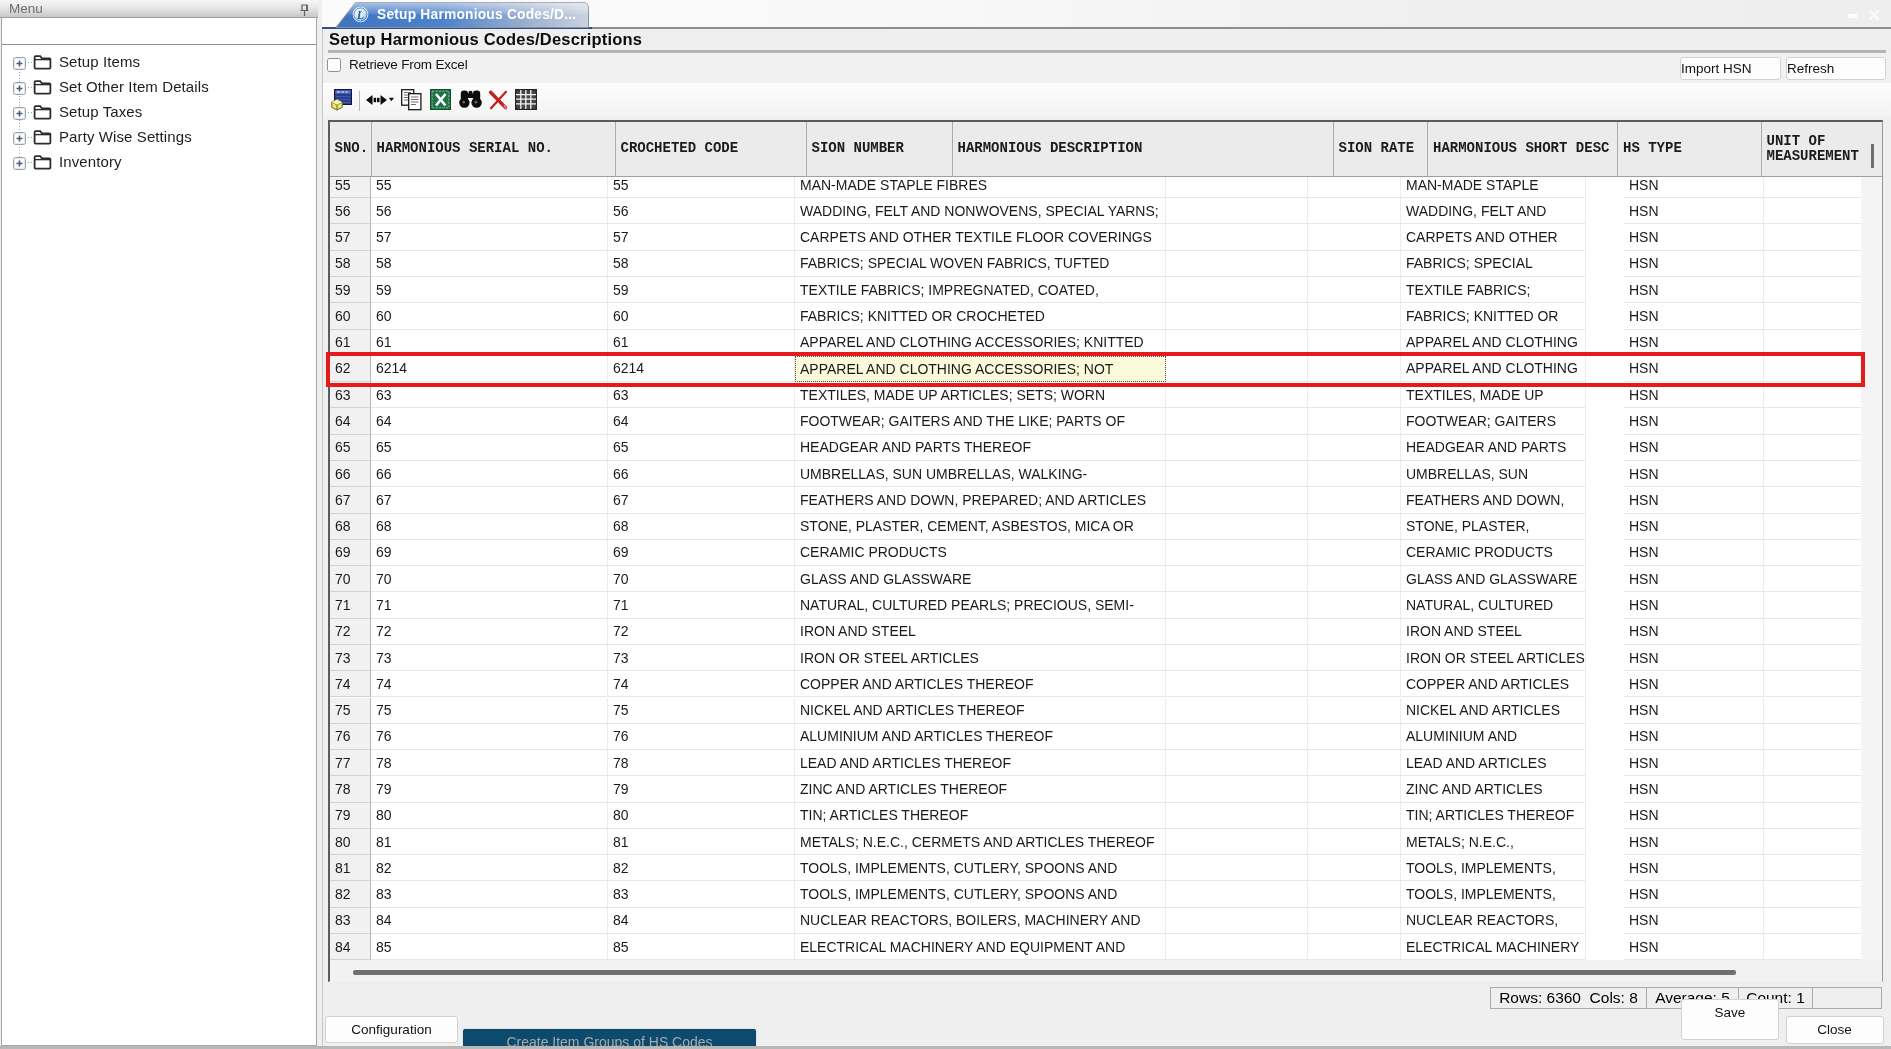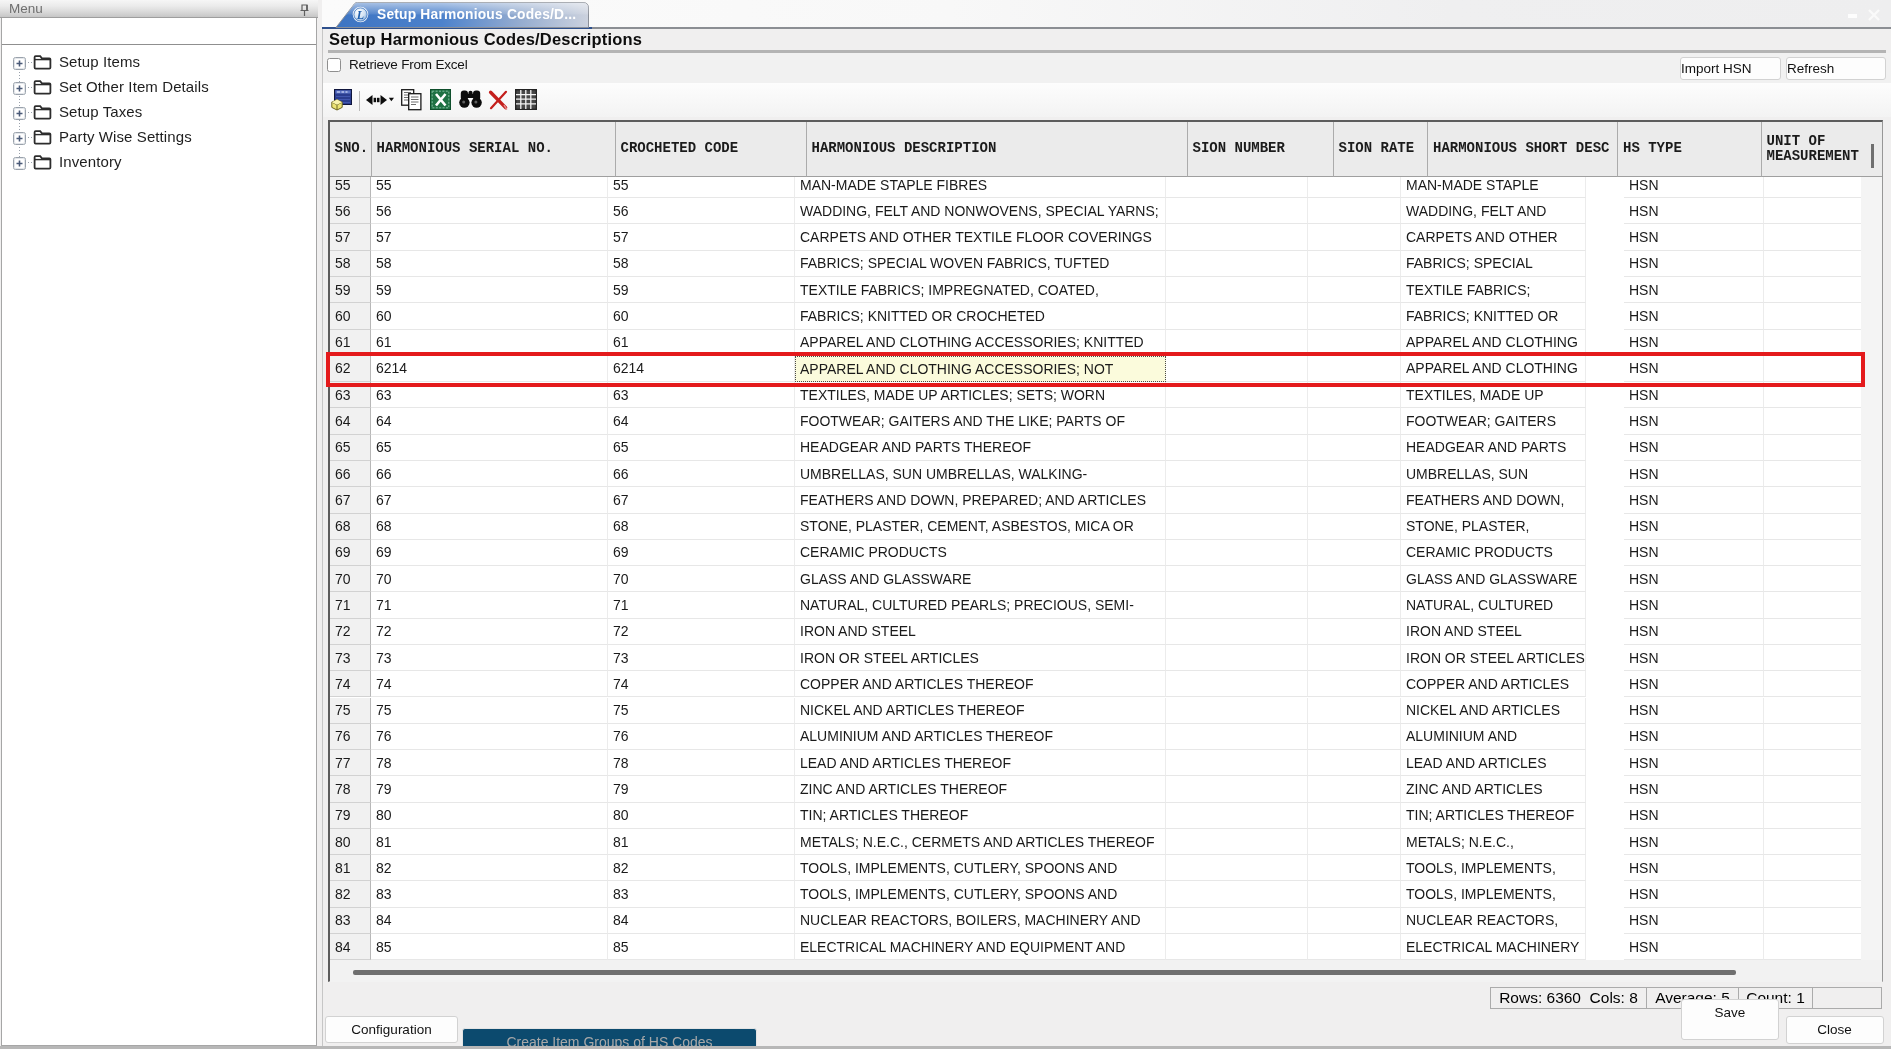--- a/index.html
+++ b/index.html
@@ -286,25 +286,25 @@
   <div id="ghead">
     <div class="hc h0">
           <span>SNO.</span>
         </div>
 <div class="hc h1">
           <span>HARMONIOUS SERIAL NO.</span>
         </div>
 <div class="hc h2">
           <span>CROCHETED CODE</span>
         </div>
+<div class="hc h4">
+          <span>SION NUMBER</span>
+        </div>
 <div class="hc h3">
           <span>HARMONIOUS DESCRIPTION</span>
-        </div>
-<div class="hc h4">
-          <span>SION NUMBER</span>
         </div>
 <div class="hc h5">
           <span>SION RATE</span>
         </div>
 <div class="hc h6">
           <span>HARMONIOUS SHORT DESC</span>
         </div>
 <div class="hc h7">
           <span>HS TYPE</span>
         </div>

